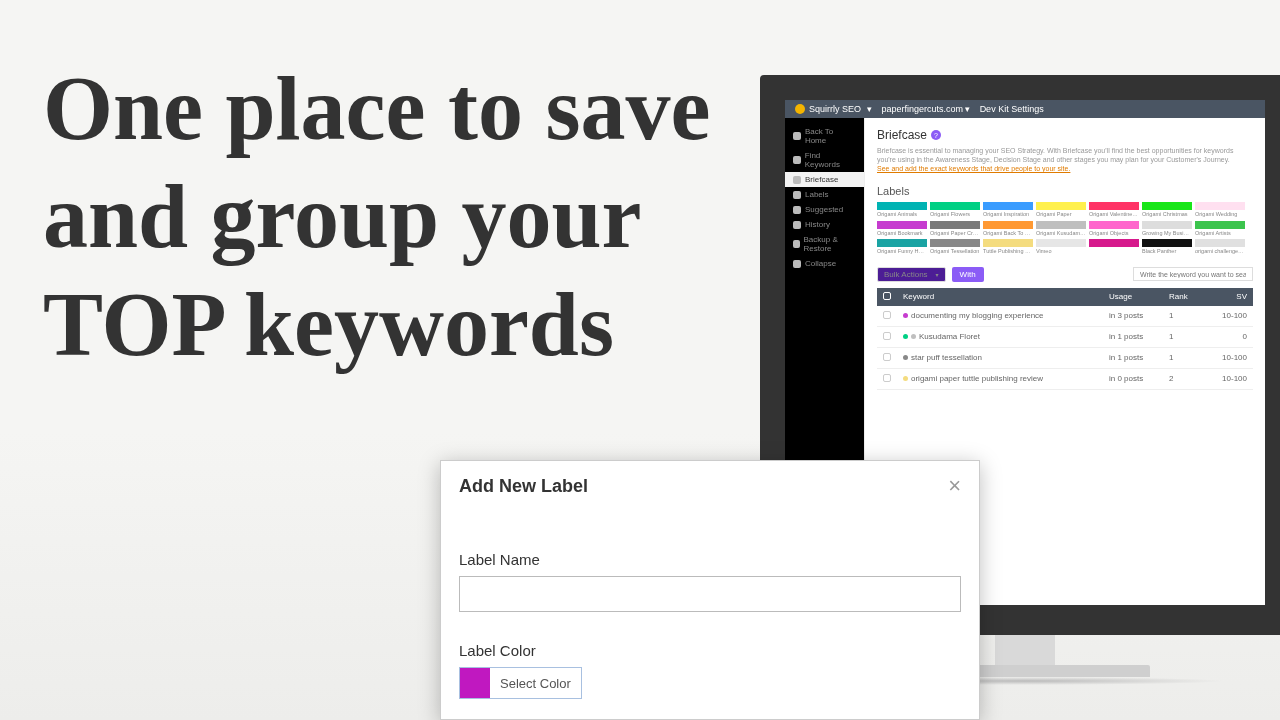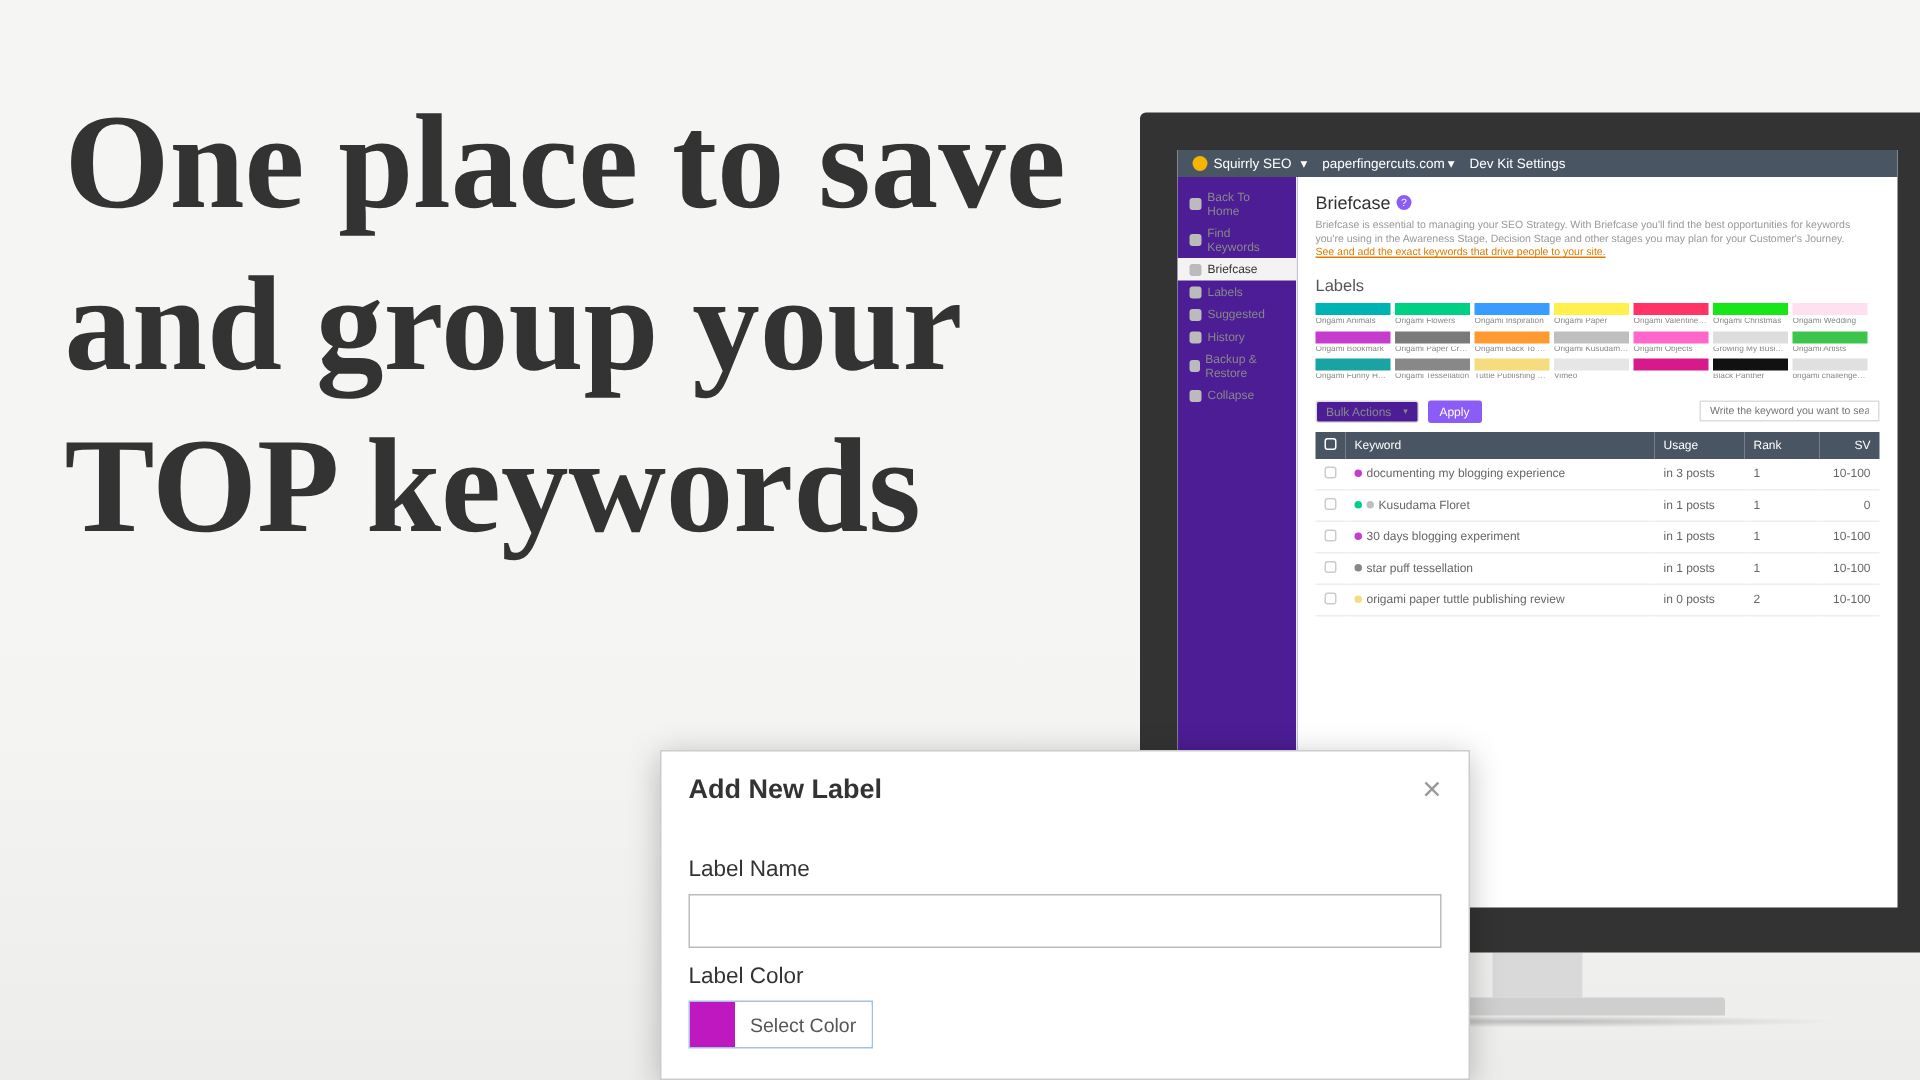--- a/index.html
+++ b/index.html
@@ -46,21 +46,21 @@
   .stand-neck { width:60px; height:30px; background:#d9d9d9; margin:0 auto;}
   .stand-base { width:250px; height:12px; background:#cfcfcf; margin:0 auto; border-radius:2px 2px 0 0;}
   .shadow { width:400px; height:8px; background:radial-gradient(ellipse at center,#bbb 0%,transparent 70%); margin:0 auto;}
 
   
   .topbar { background:#4a5563; color:#fff; display:flex; align-items:center; gap:10px; padding:4px 10px; font-size:9px;}
   .topbar .brand{display:flex;align-items:center;gap:4px;}
   .brand-logo{width:10px;height:10px;border-radius:50%;background:#f4b400;}
   .topbar .chev::after{content:"▾"; margin-left:2px;}
   .screen-body { display:flex; height:calc(100% - 20px);}
-  .side { width:80px; background:#4c1d95; border-right:1px solid #eee; padding:6px 0;}
+  .side { width:80px; background:#000000; border-right:1px solid #eee; padding:6px 0;}
   .side-item{display:flex;align-items:center;gap:4px;padding:3px 8px;color:#888;font-size:8px;}
   .side-item.active{background:#f3f3f3;color:#333;}
   .side-icon{width:8px;height:8px;background:#bbb;border-radius:2px;}
   .main{flex:1; padding:10px 12px; overflow:hidden;}
   .page-title{font-size:12px; color:#333; display:flex; align-items:center; gap:4px;}
   .help-dot{width:10px;height:10px;border-radius:50%;background:#8b5cf6;color:#fff;display:flex;align-items:center;justify-content:center;font-size:7px;}
   .desc{font-size:7px;color:#999;margin-top:4px;line-height:1.3;}
   .desc a{color:#e07b00;}
   .labels-title{font-size:11px;color:#555;margin-top:12px;}
   .labels-grid{display:flex;flex-wrap:wrap;gap:3px;margin-top:5px;}
@@ -86,21 +86,21 @@
     width:540px;
     background:#fff;
     border:1px solid #ccc;
     box-shadow:0 4px 20px rgba(0,0,0,0.25);
     padding:0 0 20px;
   }
   .modal-head{display:flex;align-items:center;justify-content:space-between;padding:14px 18px;}
   .modal-title{font-size:18px;font-weight:600;color:#333;}
   .modal-close{color:#999;font-size:22px;cursor:pointer;line-height:1;}
   .modal-body{padding:10px 18px 0;}
-  .field-label{font-size:15px;color:#333;margin-top:10px;}
+  .field-label{font-size:15px;color:#333;margin-top:30px;}
   .text-input{width:100%;height:36px;border:1px solid #bbb;margin-top:8px;padding:0 8px;font-size:14px;}
   .color-row{display:flex;align-items:center;margin-top:8px;border:1px solid #a8c0e0;width:fit-content;}
   .swatch{width:30px;height:30px;background:#c018c0;}
   .select-color{padding:6px 10px;font-size:13px;color:#555;background:#fff;border:none;}
 </style>
 </head>
 <body>
 
 <div class="hero">One place to save and group your TOP keywords</div>
 
@@ -243,21 +243,21 @@
                 <div class="bar" style="background:#111"></div>
                 <div class="nm">Black Panther</div>
               </div>
               <div class="label-sw">
                 <div class="bar" style="background:#e0e0e0"></div>
                 <div class="nm">origami challenge 2023</div>
               </div>
             </div>
           <div class="row-tools">
             <div class="bulk">Bulk Actions</div>
-            <button class="apply">Apply</button>
+            <button class="apply">With</button>
             <input class="search" placeholder="Write the keyword you want to sear" style="">
           </div>
           <table class="kw">
             <thead>
                 <tr>
               <th style="width:20px"><span class="cb" style="border-color:#fff"></span></th>
               <th>Keyword</th>
               <th style="width:60px">Usage</th>
               <th style="width:50px">Rank</th>
               <th style="width:40px;text-align:right">SV</th>
@@ -270,27 +270,20 @@
                   <td class="link">in 3 posts</td>
                   <td class="link">1</td>
                   <td style="text-align:right">10-100</td>
                 </tr>
                 <tr>
                   <td><span class="cb"></span></td>
                   <td><span class="kw-dot" style="background:#00d084"></span><span class="kw-dot" style="background:#bfbfbf"></span>Kusudama Floret</td>
                   <td class="link">in 1 posts</td>
                   <td class="link">1</td>
                   <td style="text-align:right">0</td>
-                </tr>
-                <tr>
-                  <td><span class="cb"></span></td>
-                  <td><span class="kw-dot" style="background:#c63ccf"></span>30 days blogging experiment</td>
-                  <td class="link">in 1 posts</td>
-                  <td class="link">1</td>
-                  <td style="text-align:right">10-100</td>
                 </tr>
                 <tr>
                   <td><span class="cb"></span></td>
                   <td><span class="kw-dot" style="background:#888"></span>star puff tessellation</td>
                   <td class="link">in 1 posts</td>
                   <td class="link">1</td>
                   <td style="text-align:right">10-100</td>
                 </tr>
                 <tr>
                   <td><span class="cb"></span></td>

